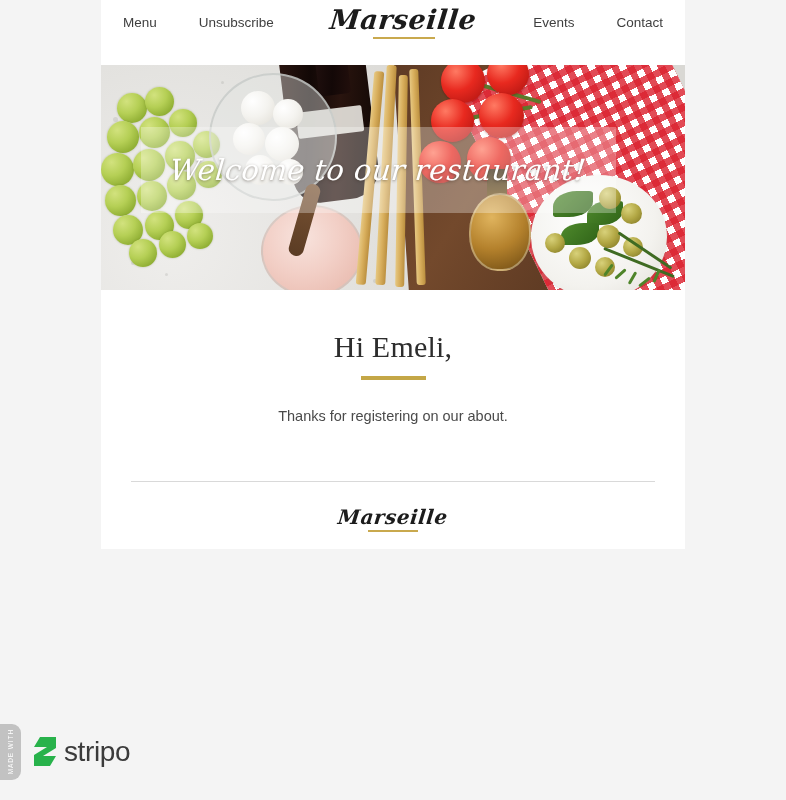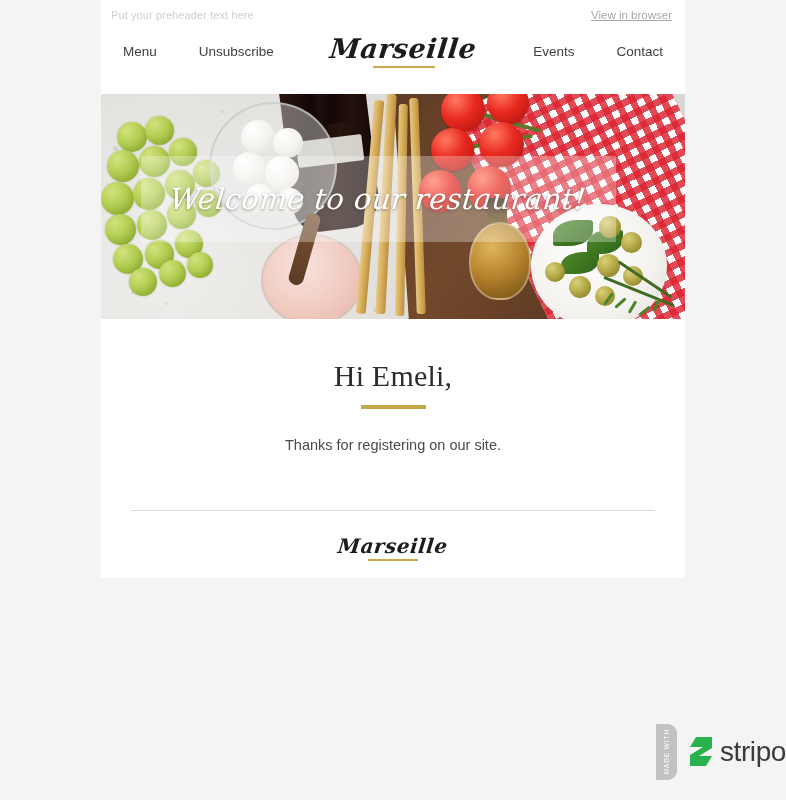--- a/index.html
+++ b/index.html
@@ -380,21 +380,21 @@
 
   
   .badge-area {
     position: absolute;
     left: 0;
     top: 703px;
     width: 786px;
     height: 97px;
     display: flex;
     align-items: center;
-    justify-content: flex-end;
+    justify-content: flex-start;
   }
   .badge {
     display: flex;
     align-items: center;
     height: 56px;
   }
   .ribbon {
     width: 21px;
     height: 56px;
     background: #c2c2c2;
@@ -423,24 +423,20 @@
     letter-spacing: -.4px;
   }
 </style>
 </head>
 <body>
 
 <div class="page">
 
   <div class="email-body">
 
-    <div class="preheader-row">
-      <div class="preheader-text">Put your preheader text here</div>
-      <div class="view-browser">View in browser</div>
-    </div>
 
     <div class="nav-row">
       <div class="nav-group">
         <div class="nav-link">Menu</div>
         <div class="nav-link">Unsubscribe</div>
       </div>
 
       <div class="logo-wrap">
         <div class="logo-text">Marseille</div>
         <div class="logo-rule"></div>
@@ -542,21 +538,21 @@
       <div class="hero-overlay">
         <div class="hero-title">Welcome to our restaurant!</div>
       </div>
     </div>
 
     <div class="main">
       <div class="greeting">Hi Emeli,</div>
       <div class="greeting-rule"></div>
 
       <div class="paragraph">
-        <div>Thanks for registering on our site.</div>
+        <div>Thanks for registering on our about.</div>
       </div>
 
     </div>
 
     <div class="footer">
       <div class="footer-divider"></div>
 
       <div class="footer-logo-wrap">
         <div class="logo-text small">Marseille</div>
         <div class="logo-rule small"></div>

